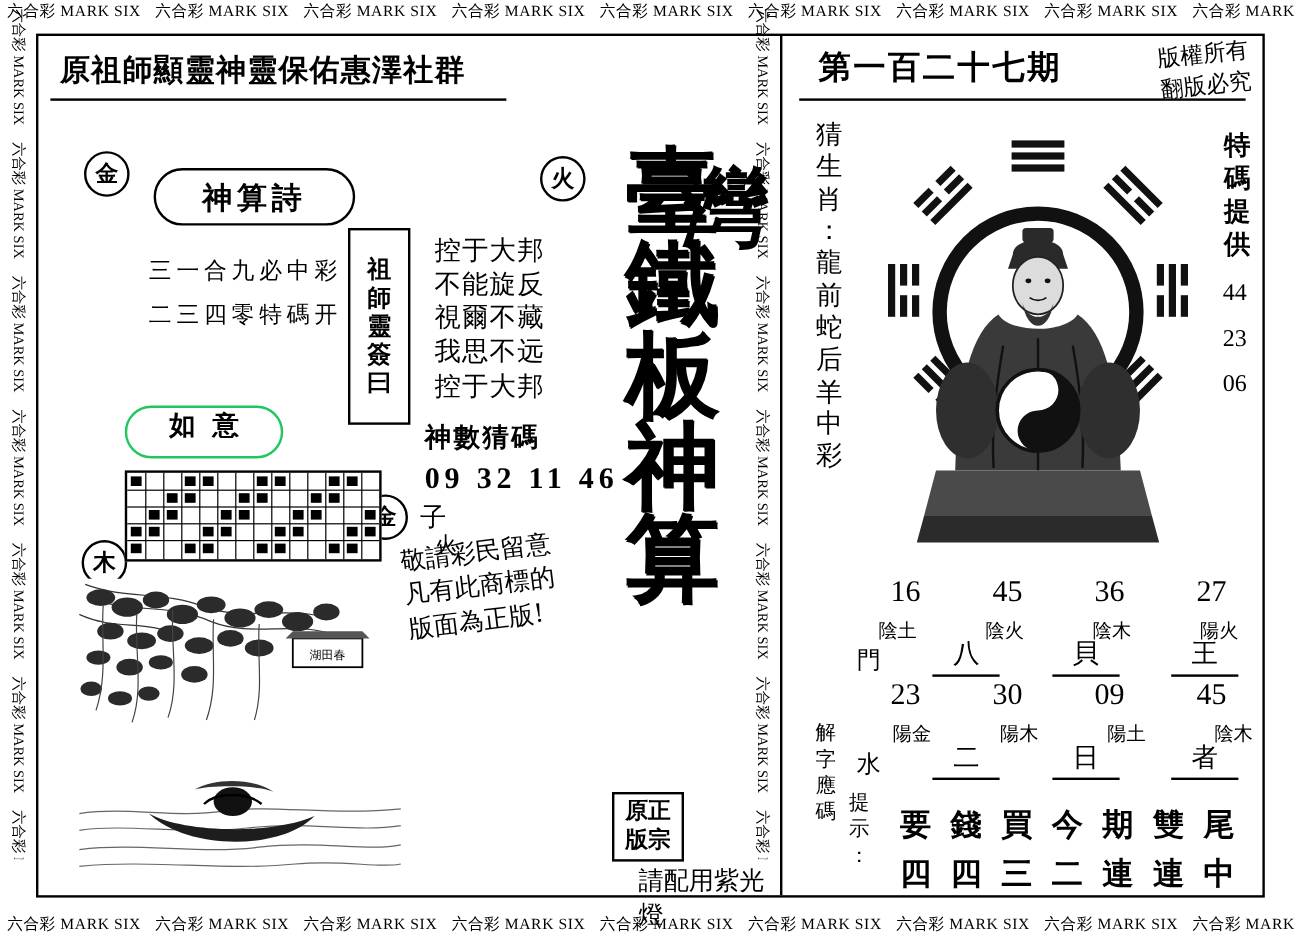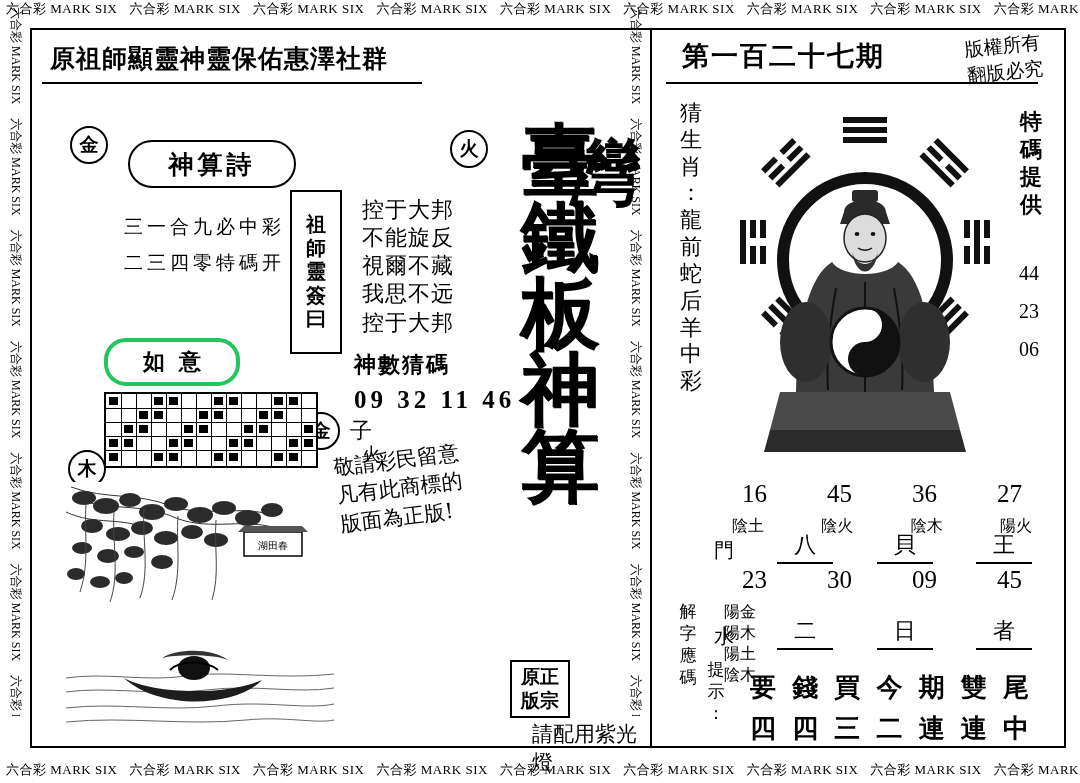--- a/index.html
+++ b/index.html
@@ -15,43 +15,43 @@
   .wm-side{position:absolute;top:22px;width:24px;height:739px;overflow:hidden;}
   .wm-side.left{left:0;}
   .wm-side.right{right:0;}
   .wm-side .vtxt{position:absolute;top:0;left:0;width:739px;height:24px;white-space:nowrap;
                  transform-origin:0 0;font-family:"Liberation Serif",serif;font-size:12px;}
   .wm-side.left .vtxt{transform:rotate(90deg) translateY(-24px);}
   .wm-side.right .vtxt{transform:rotate(90deg) translateY(-24px);}
   .wm-side .vtxt span{display:inline-block;padding:0 7px;}
 
   
-  .frame{position:absolute;left:30px;top:28px;width:1020px;height:716px;border:2px solid #000;padding-left:12px;}
+  .frame{position:absolute;left:30px;top:28px;width:1020px;height:716px;border:2px solid #000;}
   .divider{position:absolute;top:0;left:618px;width:0;border-left:2px solid #000;height:716px;}
 
   
   .left{position:absolute;left:0;top:0;width:618px;height:716px;}
   .hdr-box{position:absolute;left:10px;top:8px;width:380px;height:44px;border-bottom:2px solid #000;}
   .hdr-box .t{font-family:"DejaVu Serif",serif;font-weight:bold;font-size:25px;letter-spacing:1px;
               white-space:nowrap;position:absolute;left:8px;top:4px;}
 
   .circ{border:2px solid #000;border-radius:50%;width:34px;height:34px;display:flex;
         align-items:center;justify-content:center;font-family:"DejaVu Serif",serif;
         font-weight:bold;font-size:19px;position:absolute;background:#fff;}
   .circ.jin{left:38px;top:96px;}
   .circ.huo{left:418px;top:100px;}
   .circ.jin2{left:270px;top:382px;}
   .circ.mu{left:36px;top:420px;}
 
   .pill{position:absolute;left:96px;top:110px;width:164px;height:44px;border:2px solid #000;
         border-radius:24px;display:flex;align-items:center;justify-content:center;}
   .pill .t{font-family:"DejaVu Serif",serif;font-weight:bold;font-size:25px;letter-spacing:4px;}
 
-  .pill2{position:absolute;left:72px;top:308px;width:128px;height:40px;border:4px solid #22c55e;
-         border-radius:22px;display:flex;align-items:center;justify-content:center;}
+  .pill2{position:absolute;left:72px;top:308px;width:128px;height:40px;border:2px solid #22c55e;
+         border-radius:22px;display:flex;justify-content:center;}
   .pill2 .t{font-family:"DejaVu Serif",serif;font-weight:bold;font-size:22px;letter-spacing:14px;
             text-indent:14px;}
 
   .poemcol{position:absolute;left:258px;top:160px;width:48px;height:160px;border:2px solid #000;
            display:flex;flex-direction:column;align-items:center;justify-content:center;
            font-family:"DejaVu Serif",serif;font-weight:bold;font-size:20px;line-height:1.18;}
 
   .lines4{position:absolute;left:92px;top:178px;font-family:"DejaVu Serif",serif;font-size:19px;
           line-height:1.9;letter-spacing:4px;white-space:nowrap;}
 
@@ -95,31 +95,31 @@
   .issue{position:absolute;left:30px;top:8px;font-family:"DejaVu Serif",serif;font-weight:bold;
          font-size:27px;letter-spacing:2px;white-space:nowrap;}
   .copyr{position:absolute;right:10px;top:6px;width:128px;font-family:"DejaVu Serif",serif;
          font-size:19px;line-height:1.35;text-align:right;transform:rotate(-6deg);}
   .rhdr-line{position:absolute;left:14px;top:52px;width:372px;height:2px;background:#000;}
 
   .guess{position:absolute;left:22px;top:70px;width:34px;font-family:"DejaVu Serif",serif;
          font-size:22px;line-height:1.22;text-align:center;}
   .teHdr{position:absolute;right:6px;top:78px;width:30px;font-family:"DejaVu Serif",serif;
          font-weight:bold;font-size:22px;line-height:1.25;text-align:center;}
-  .teNums{position:absolute;right:6px;top:224px;width:34px;font-family:"Liberation Serif",serif;
+  .teNums{position:absolute;right:6px;top:195px;width:34px;font-family:"Liberation Serif",serif;
           font-size:20px;line-height:1.9;text-align:center;}
 
   .deity{position:absolute;left:88px;top:62px;width:250px;height:380px;}
 
   .numrow{position:absolute;font-family:"Liberation Serif",serif;font-size:25px;}
   .row1{left:90px;top:450px;width:280px;display:flex;justify-content:space-between;}
   .row2{left:90px;top:536px;width:280px;display:flex;justify-content:space-between;}
   .elrow{position:absolute;font-family:Liberation Serif, serif;font-size:16px;}
   .el1{left:80px;top:486px;width:300px;display:flex;justify-content:space-between;}
-  .el2{left:72px;top:572px;width:300px;display:flex;justify-content:space-between;flex-direction:column;}
+  .el2{left:92px;top:572px;width:300px;display:flex;justify-content:space-between;}
   .charrow{position:absolute;font-family:"DejaVu Serif",serif;font-size:22px;}
   .ch1{left:62px;top:500px;width:318px;display:flex;justify-content:space-between;align-items:flex-end;}
   .ch2{left:62px;top:586px;width:318px;display:flex;justify-content:space-between;align-items:flex-end;}
   .ch1 .lbl,.ch2 .lbl{font-size:20px;}
   .uline{display:inline-block;border-bottom:2px solid #000;min-width:56px;text-align:center;padding-bottom:2px;}
 
   .jieyi{position:absolute;left:24px;top:570px;width:24px;font-family:"DejaVu Serif",serif;
          font-size:17px;line-height:1.3;text-align:center;}
   .tishi{position:absolute;left:52px;top:628px;font-family:"DejaVu Serif",serif;font-size:17px;
          line-height:1.3;width:24px;text-align:center;}

